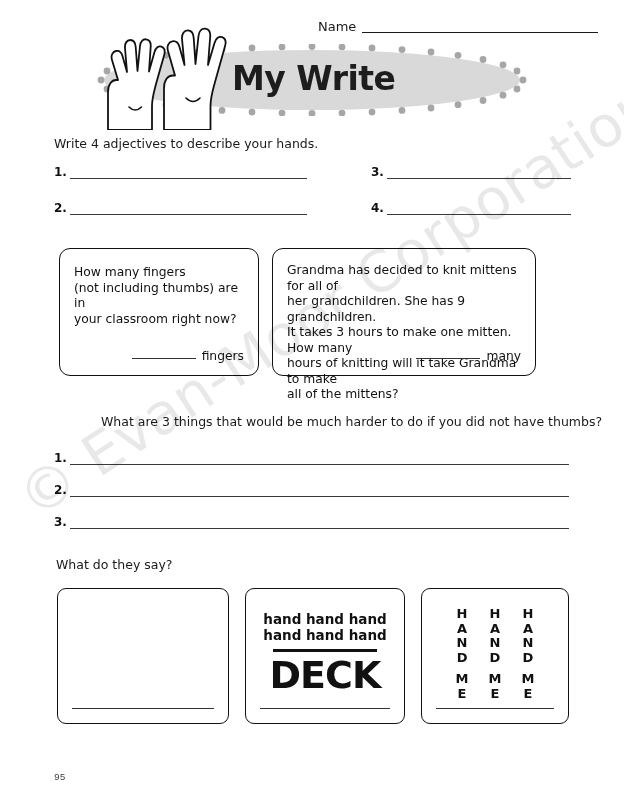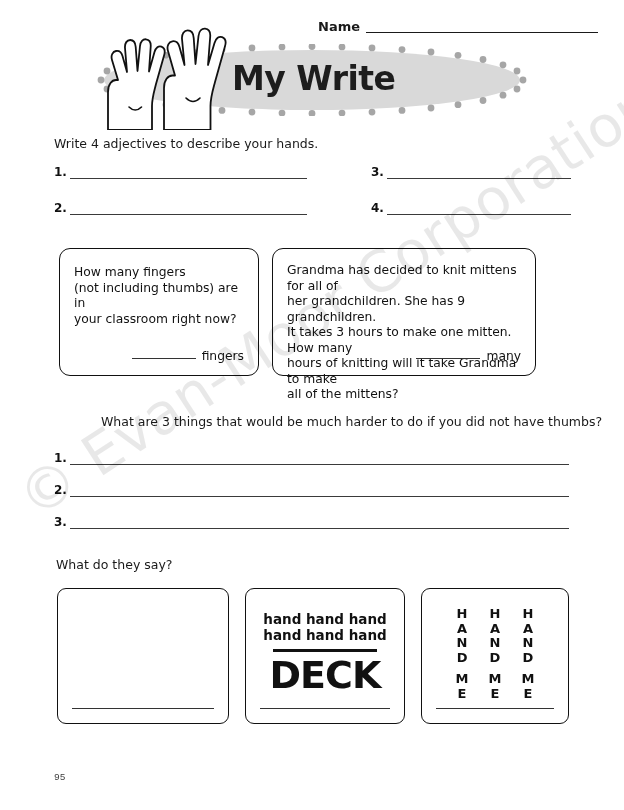--- a/index.html
+++ b/index.html
@@ -53,21 +53,20 @@
     z-index: 2;
   }
   #name-row {
     position: absolute;
     left: 318px;
     top: 20px;
     width: 280px;
     display: flex;
     align-items: flex-end;
     gap: 6px;
-    font-weight: bold;
   }
   #name-label {
     font-family: "DejaVu Sans", sans-serif;
     font-size: 13px;
     color: #1a1a1a;
     line-height: 1;
     padding-bottom: 2px;
   }
   #name-line {
     flex: 1;

